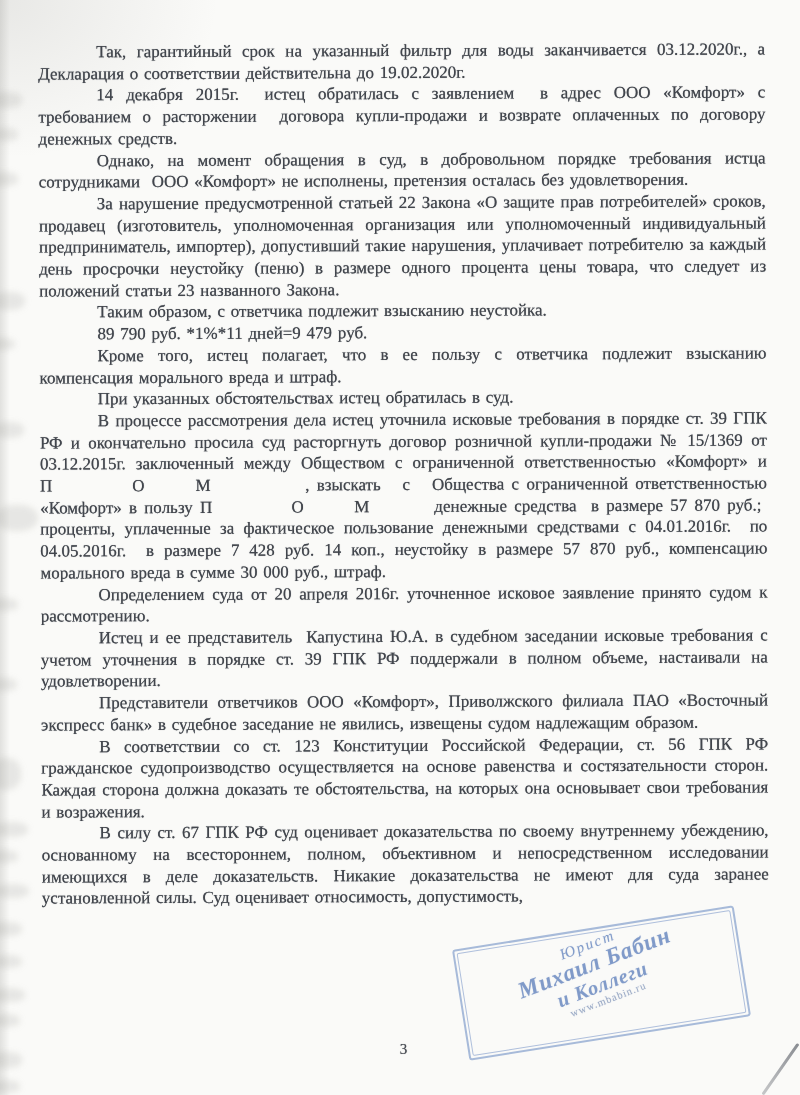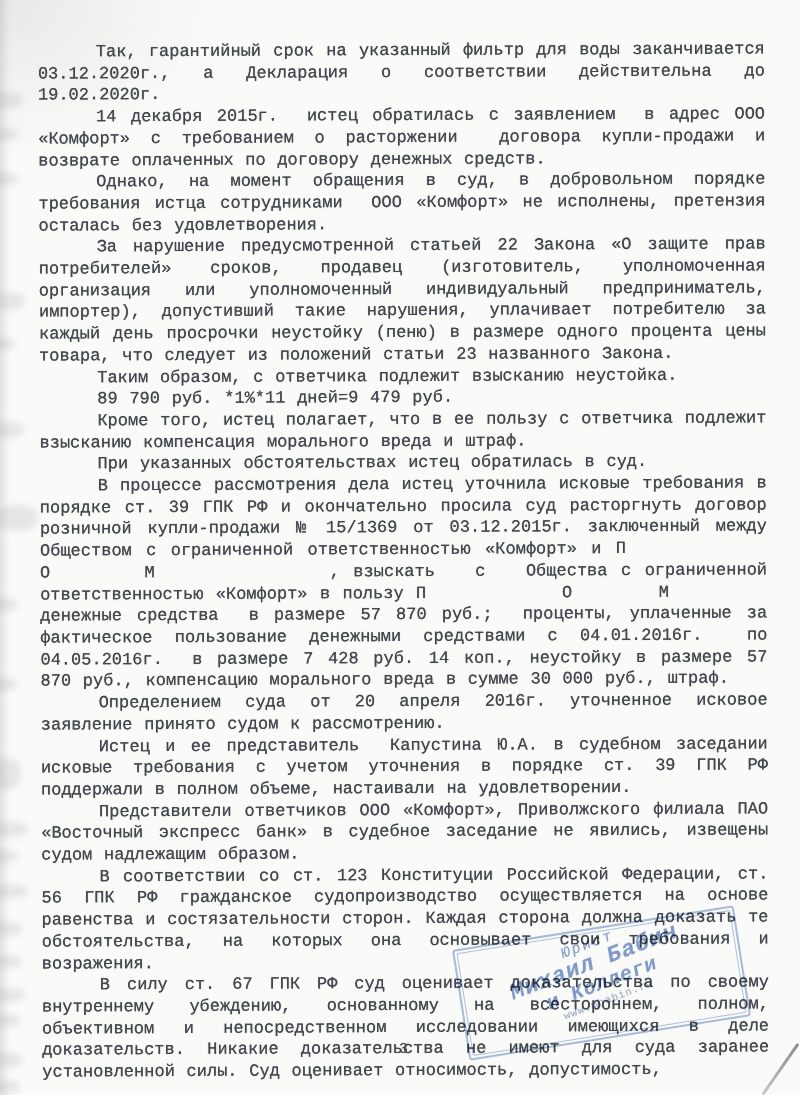--- a/index.html
+++ b/index.html
@@ -1,21 +1,21 @@
 <!DOCTYPE html>
 <html lang="ru"><head>
 <meta charset="utf-8">
 <style>
   html,body{margin:0;padding:0;background:#e9e9e7;}
   .scan{
     position:relative;
     width:800px;height:1095px;
     background:#fafaf8;
     overflow:hidden;
-    font-family:Liberation Mono, monospace;
+    font-family:Liberation Serif, serif;
   }
   
   .edge-left{
     position:absolute;left:0;top:0;width:10px;height:1095px;
     background:linear-gradient(to right, rgba(160,160,156,0.28), rgba(160,160,156,0));
   }
   .corner-shade{
     position:absolute;left:0;top:0;width:220px;height:160px;
     background:radial-gradient(ellipse at 0% 0%, rgba(150,150,146,0.18), rgba(150,150,146,0) 70%);
   }

